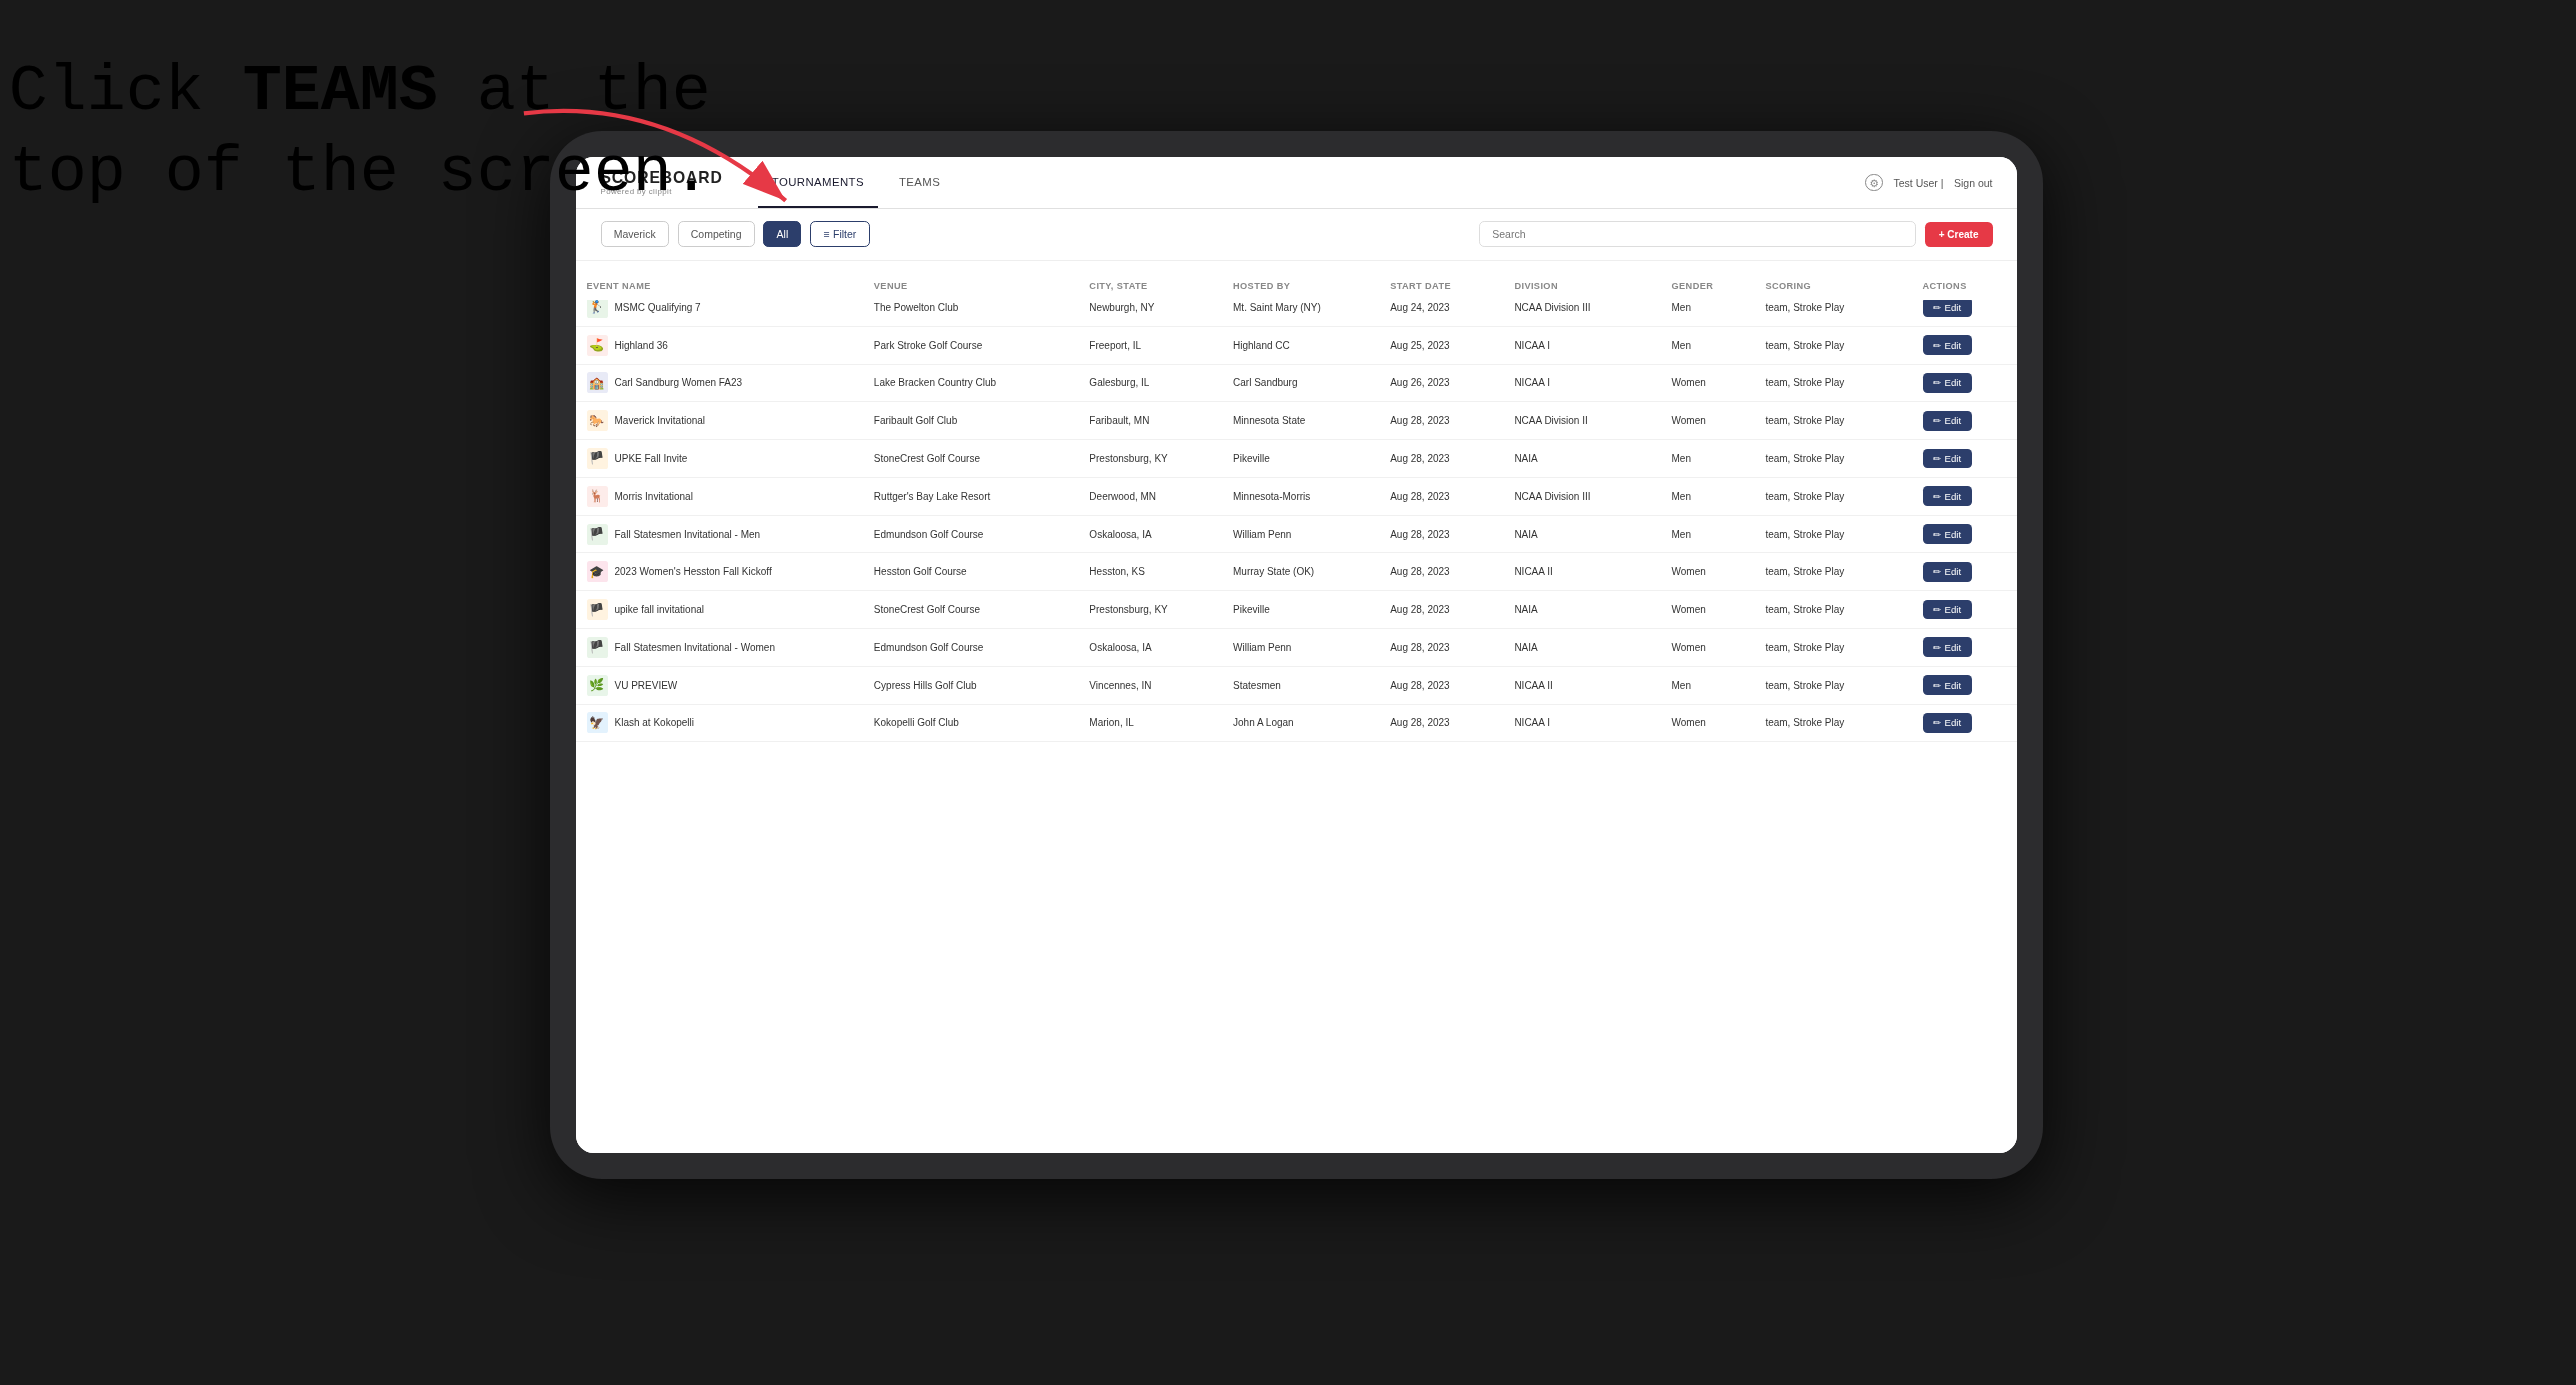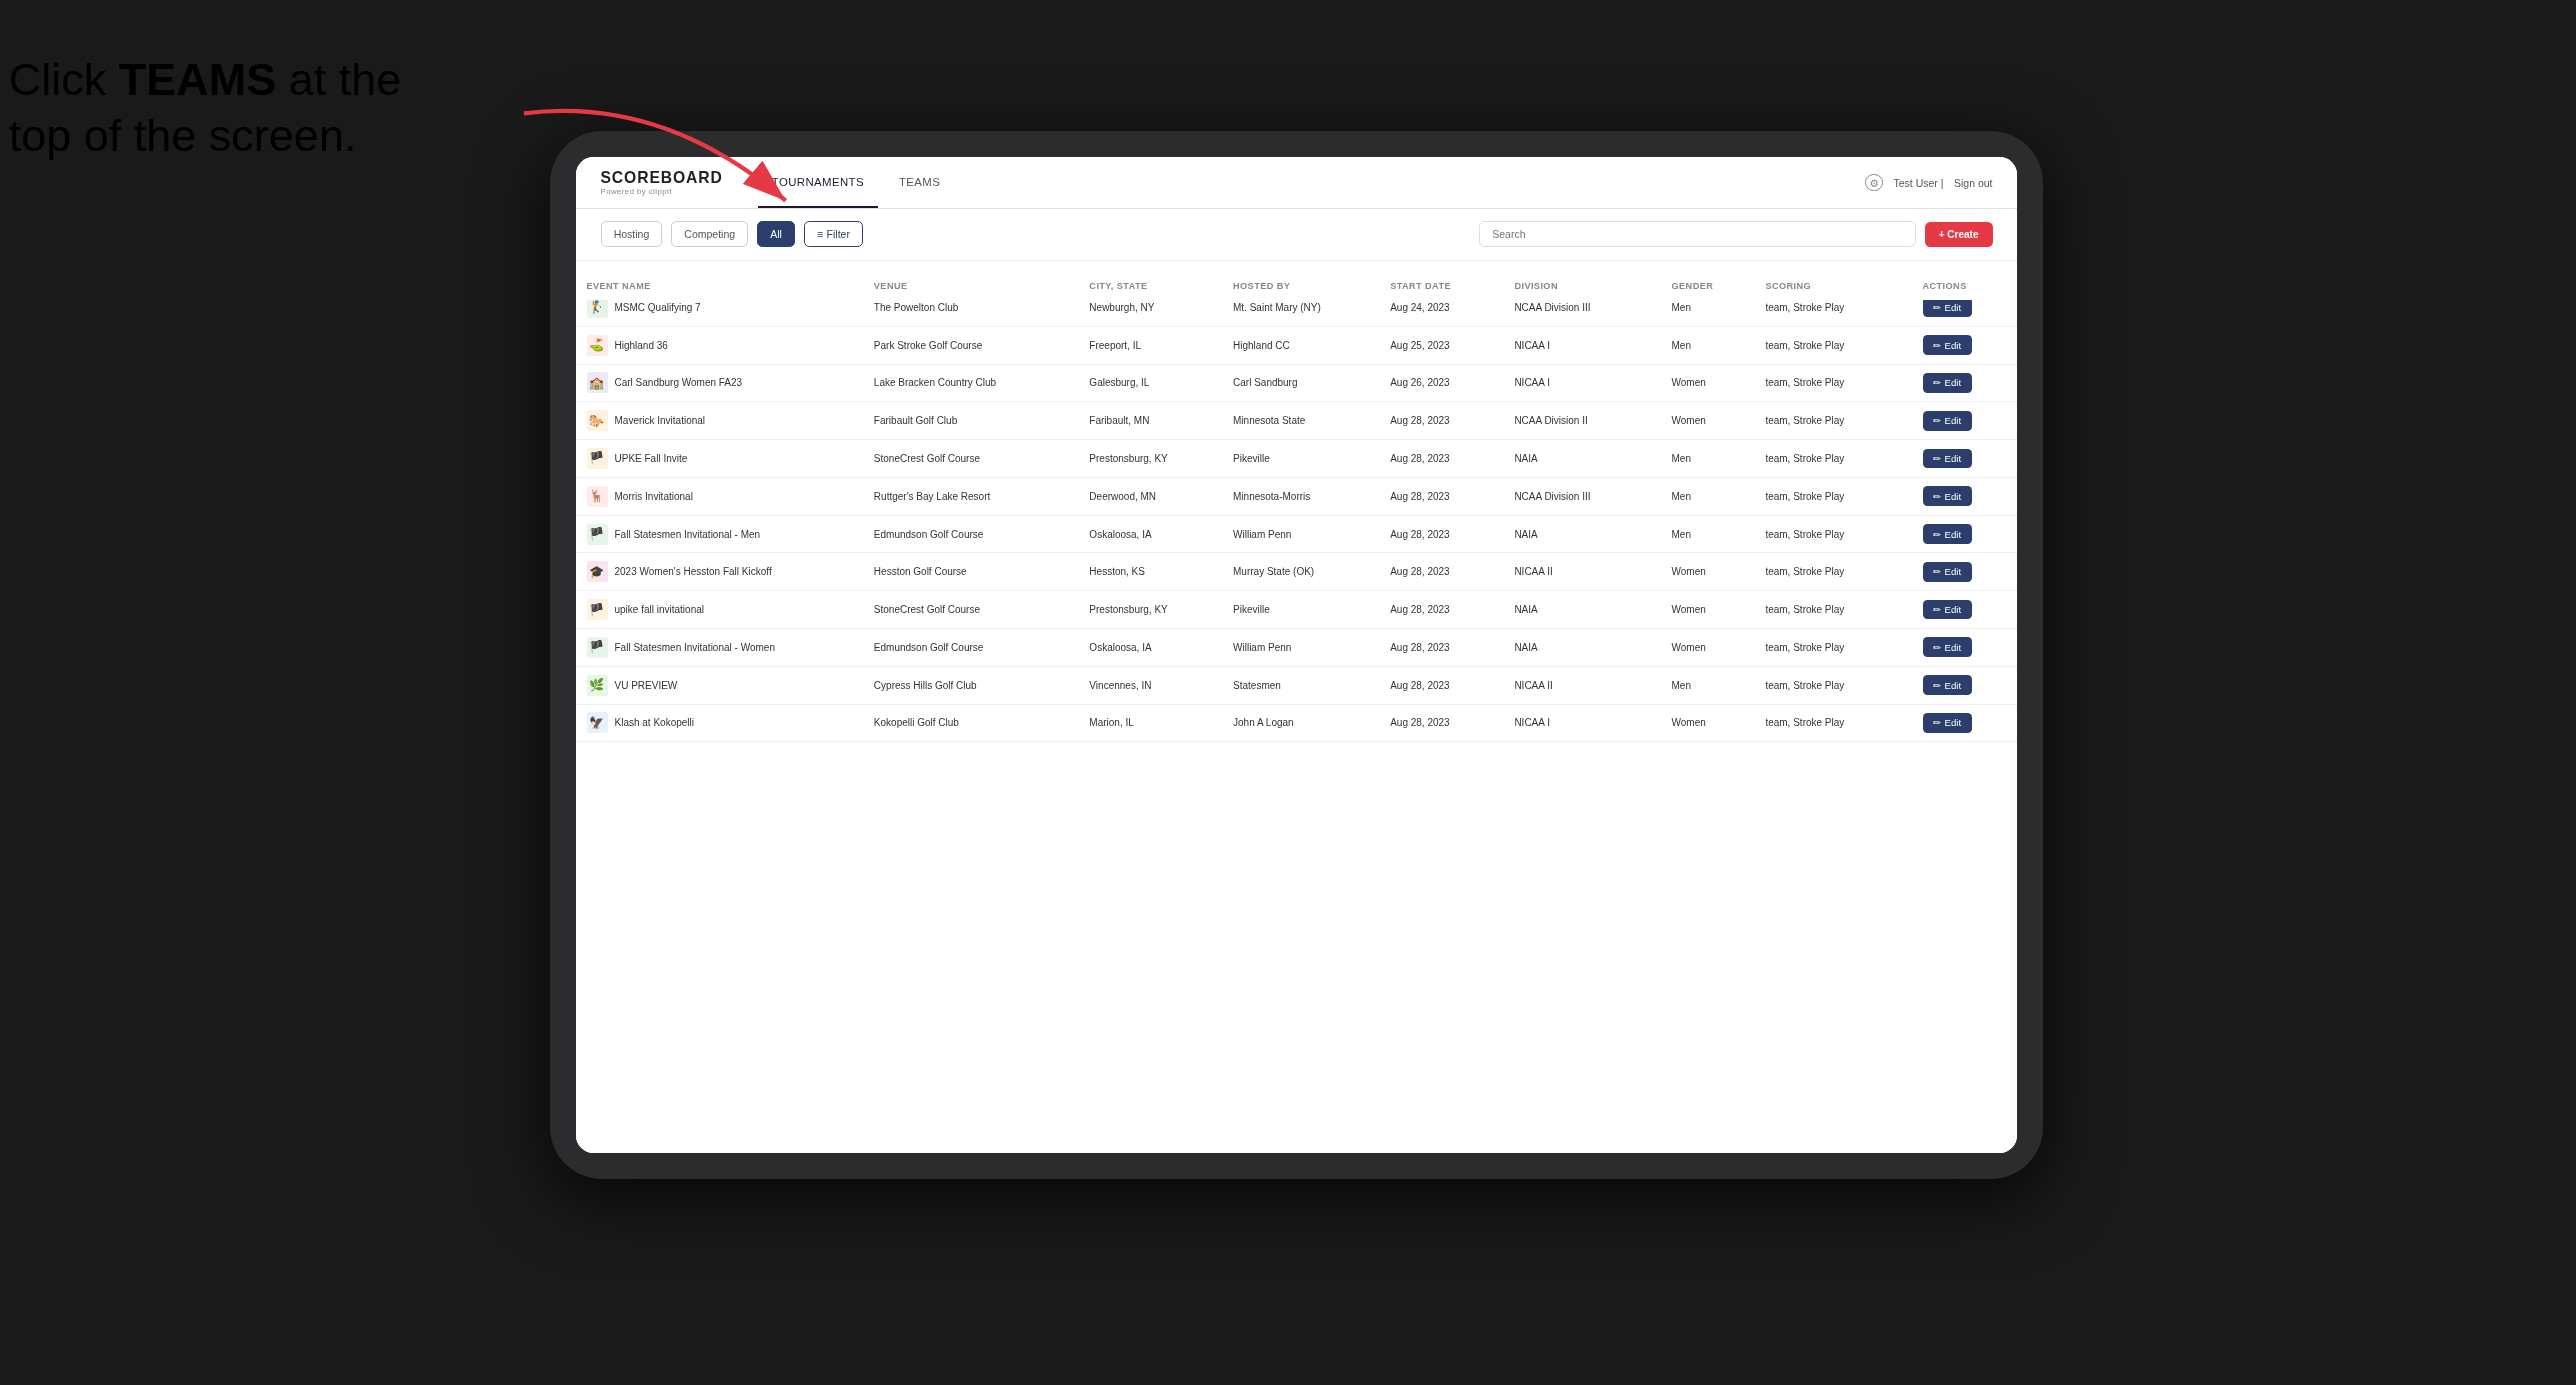--- a/index.html
+++ b/index.html
@@ -268,21 +268,21 @@
     .col-division { width: 105px; }
     .col-gender { width: 61px; }
     .col-scoring { width: 105px; }
     .col-actions { width: 70px; }
   </style>
 </head>
 <body>
 
 <div style="position:absolute;top:0;left:0;width:100%;height:100%;background:#1a1a1a;"></div>
 
-<div style="position:absolute;top:52px;left:8.7px;z-index:200;font-family:Liberation Sans, sans-serif;font-size:45px;line-height:1.25;color:#000;background:transparent;">
+<div style="position:absolute;top:52px;left:8.7px;z-index:200;font-family:Liberation Mono, monospace;font-size:65px;line-height:1.25;color:#000;background:transparent;">
   <span style="display:block;">
     Click <strong>TEAMS</strong> at the
   </span>
   <span>top of the screen.</span>
 </div>
 
 <svg style="position:absolute;top:87px;left:489px;z-index:200;pointer-events:none;" width="349" height="175" viewBox="0 0 400 200">
   <defs>
     <marker id="arrowhead" markerWidth="10" markerHeight="7" refX="10" refY="3.5" orient="auto">
       <polygon points="0 0, 10 3.5, 0 7" fill="#e63946"></polygon>
@@ -314,21 +314,21 @@
           <span>⚙</span>
         </div>
         <span>Test User |</span>
         <span style="cursor:pointer;">Sign out</span>
       </div>
     </div>
 
     <div class="content-area">
 
       <div class="filter-bar">
-        <button class="filter-btn">Hosting</button>
+        <button class="filter-btn">Maverick</button>
         <button class="filter-btn">Competing</button>
         <button class="filter-btn active-pill">All</button>
         <button class="filter-btn-icon">
           <span>≡</span>
           <span>Filter</span>
         </button>
         <input class="search-box" type="text" placeholder="Search" style="">
         <button class="create-btn">+ Create</button>
       </div>
 

